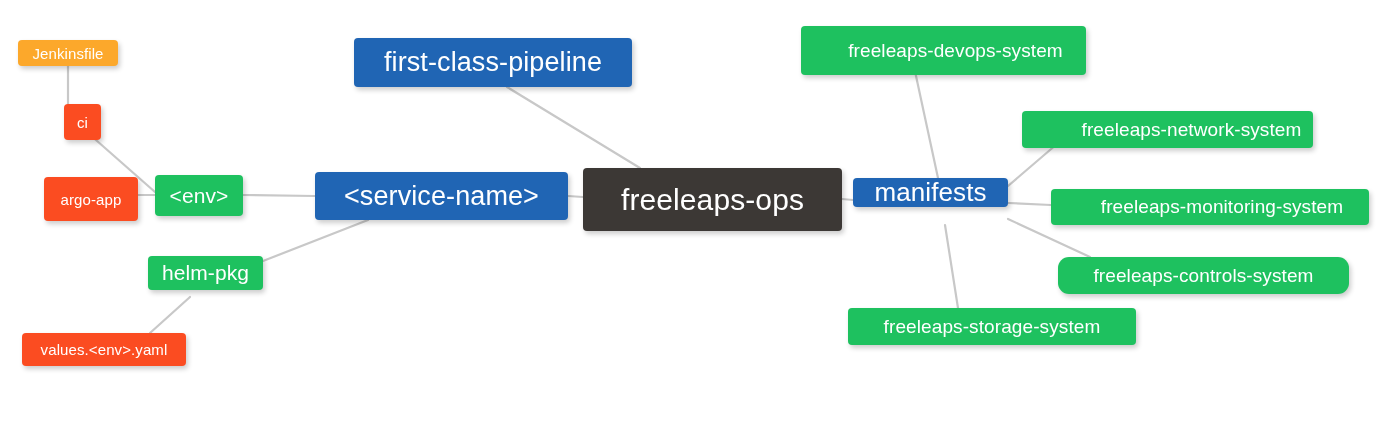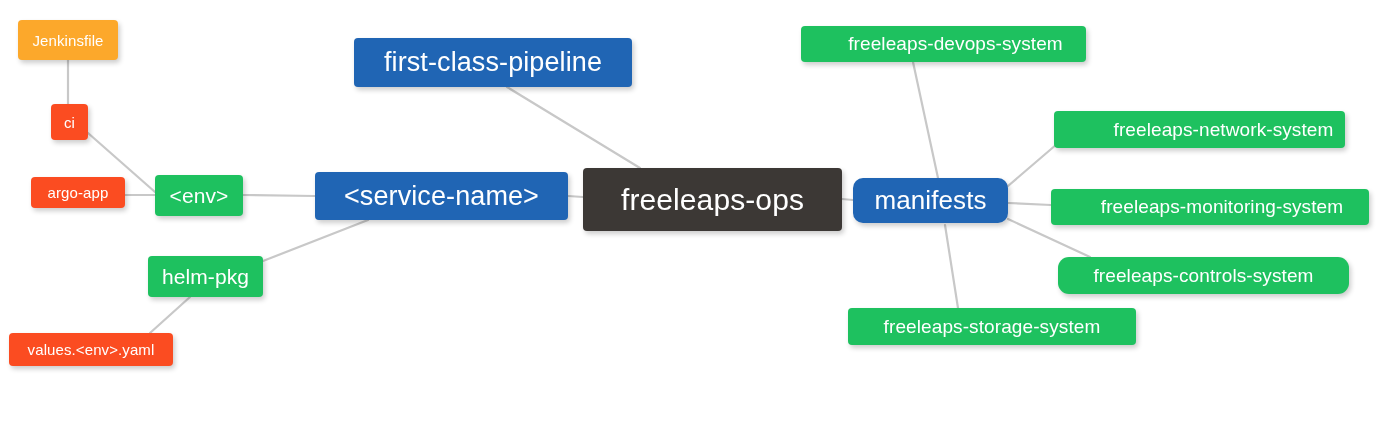--- a/index.html
+++ b/index.html
@@ -42,21 +42,21 @@
     border-radius: 4px;
     white-space: nowrap;
     box-shadow: 2px 3px 5px rgba(0,0,0,0.20);
     letter-spacing: 0.1px;
   }
   
   .c-dark   { background: #3c3835; }
   .c-blue   { background: #2065b4; }
   .c-green  { background: #1ec15f; }
   .c-orange { background: #fca82b; }
-  .c-red    { background: #fb4c21; }
+  .c-red    { background: #fb4c21; margin-left: 13px; }
 </style>
 </head>
 <body>
 
 <div id="canvas">
   <svg id="edge-layer" viewBox="0 0 1390 421" width="1390" height="421">
       <path d="M 68 60 L 68 104" class="edge"></path>
       <path d="M 88 133 L 155 192" class="edge"></path>
       <path d="M 125 195 L 155 195" class="edge"></path>
       <path d="M 243 195 L 315 196" class="edge"></path>
@@ -65,54 +65,54 @@
       <path d="M 507 87 L 640 168" class="edge"></path>
       <path d="M 568 196 L 583 197" class="edge"></path>
       <path d="M 842 199 L 853 200" class="edge"></path>
       <path d="M 938 178 L 913 62" class="edge"></path>
       <path d="M 1008 186 L 1057 144" class="edge"></path>
       <path d="M 1008 203 L 1051 205" class="edge"></path>
       <path d="M 1008 219 L 1090 257" class="edge"></path>
       <path d="M 945 225 L 958 308" class="edge"></path>
     </svg>
   <div id="node-layer">
-      <div class="node c-orange" style="left: 18px; top: 20px; width: 100px; height: 40px; font-size: 15px;">
+      <div class="node c-orange" style="left: 18px; top: 40px; width: 100px; height: 26px; font-size: 15px;">
         <span>Jenkinsfile</span>
       </div>
       <div class="node c-red" style="left: 51px; top: 104px; width: 37px; height: 36px; font-size: 15px;">
         <span>ci</span>
       </div>
-      <div class="node c-red" style="left: 31px; top: 177px; width: 94px; height: 31px; font-size: 15px;">
+      <div class="node c-red" style="left: 31px; top: 177px; width: 94px; height: 44px; font-size: 15px;">
         <span>argo-app</span>
       </div>
       <div class="node c-green" style="left: 155px; top: 175px; width: 88px; height: 41px; font-size: 21px;">
         <span>&lt;env&gt;</span>
       </div>
-      <div class="node c-green" style="left: 148px; top: 256px; width: 115px; height: 41px; font-size: 21px;">
+      <div class="node c-green" style="left: 148px; top: 256px; width: 115px; height: 34px; font-size: 21px;">
         <span>helm-pkg</span>
       </div>
       <div class="node c-red" style="left: 9px; top: 333px; width: 164px; height: 33px; font-size: 15px;">
         <span>values.&lt;env&gt;.yaml</span>
       </div>
       <div class="node c-blue" style="left: 315px; top: 38px; width: 278px; height: 49px; font-size: 27px; margin-left: 39px;">
         <span>first-class-pipeline</span>
       </div>
       <div class="node c-blue" style="left: 315px; top: 172px; width: 253px; height: 48px; font-size: 27px;">
         <span>&lt;service-name&gt;</span>
       </div>
       <div class="node c-dark" style="left: 583px; top: 168px; width: 259px; height: 63px; font-size: 30px; justify-content: center;">
         <span>freeleaps-ops</span>
       </div>
-      <div class="node c-blue" style="left: 853px; top: 178px; width: 155px; height: 45px; font-size: 26px; border-radius: 10px;">
+      <div class="node c-blue" style="left: 853px; top: 178px; width: 155px; height: 29px; font-size: 26px;">
         <span>manifests</span>
       </div>
-      <div class="node c-green" style="left: 801px; top: 26px; width: 285px; height: 36px; font-size: 19px; padding-left: 24px;">
+      <div class="node c-green" style="left: 801px; top: 26px; width: 285px; height: 49px; font-size: 19px; padding-left: 24px;">
         <span>freeleaps-devops-system</span>
       </div>
-      <div class="node c-green" style="left: 1054px; top: 111px; width: 291px; height: 37px; font-size: 19px; padding-left: 48px;">
+      <div class="node c-green" style="left: 1022px; top: 111px; width: 291px; height: 37px; font-size: 19px; padding-left: 48px;">
         <span>freeleaps-network-system</span>
       </div>
       <div class="node c-green" style="left: 1051px; top: 189px; width: 318px; height: 36px; font-size: 19px; padding-left: 24px;">
         <span>freeleaps-monitoring-system</span>
       </div>
       <div class="node c-green" style="left: 1058px; top: 257px; width: 291px; height: 37px; font-size: 19px; border-radius: 11px;">
         <span>freeleaps-controls-system</span>
       </div>
       <div class="node c-green" style="left: 848px; top: 308px; width: 288px; height: 37px; font-size: 19px;">
         <span>freeleaps-storage-system</span>

